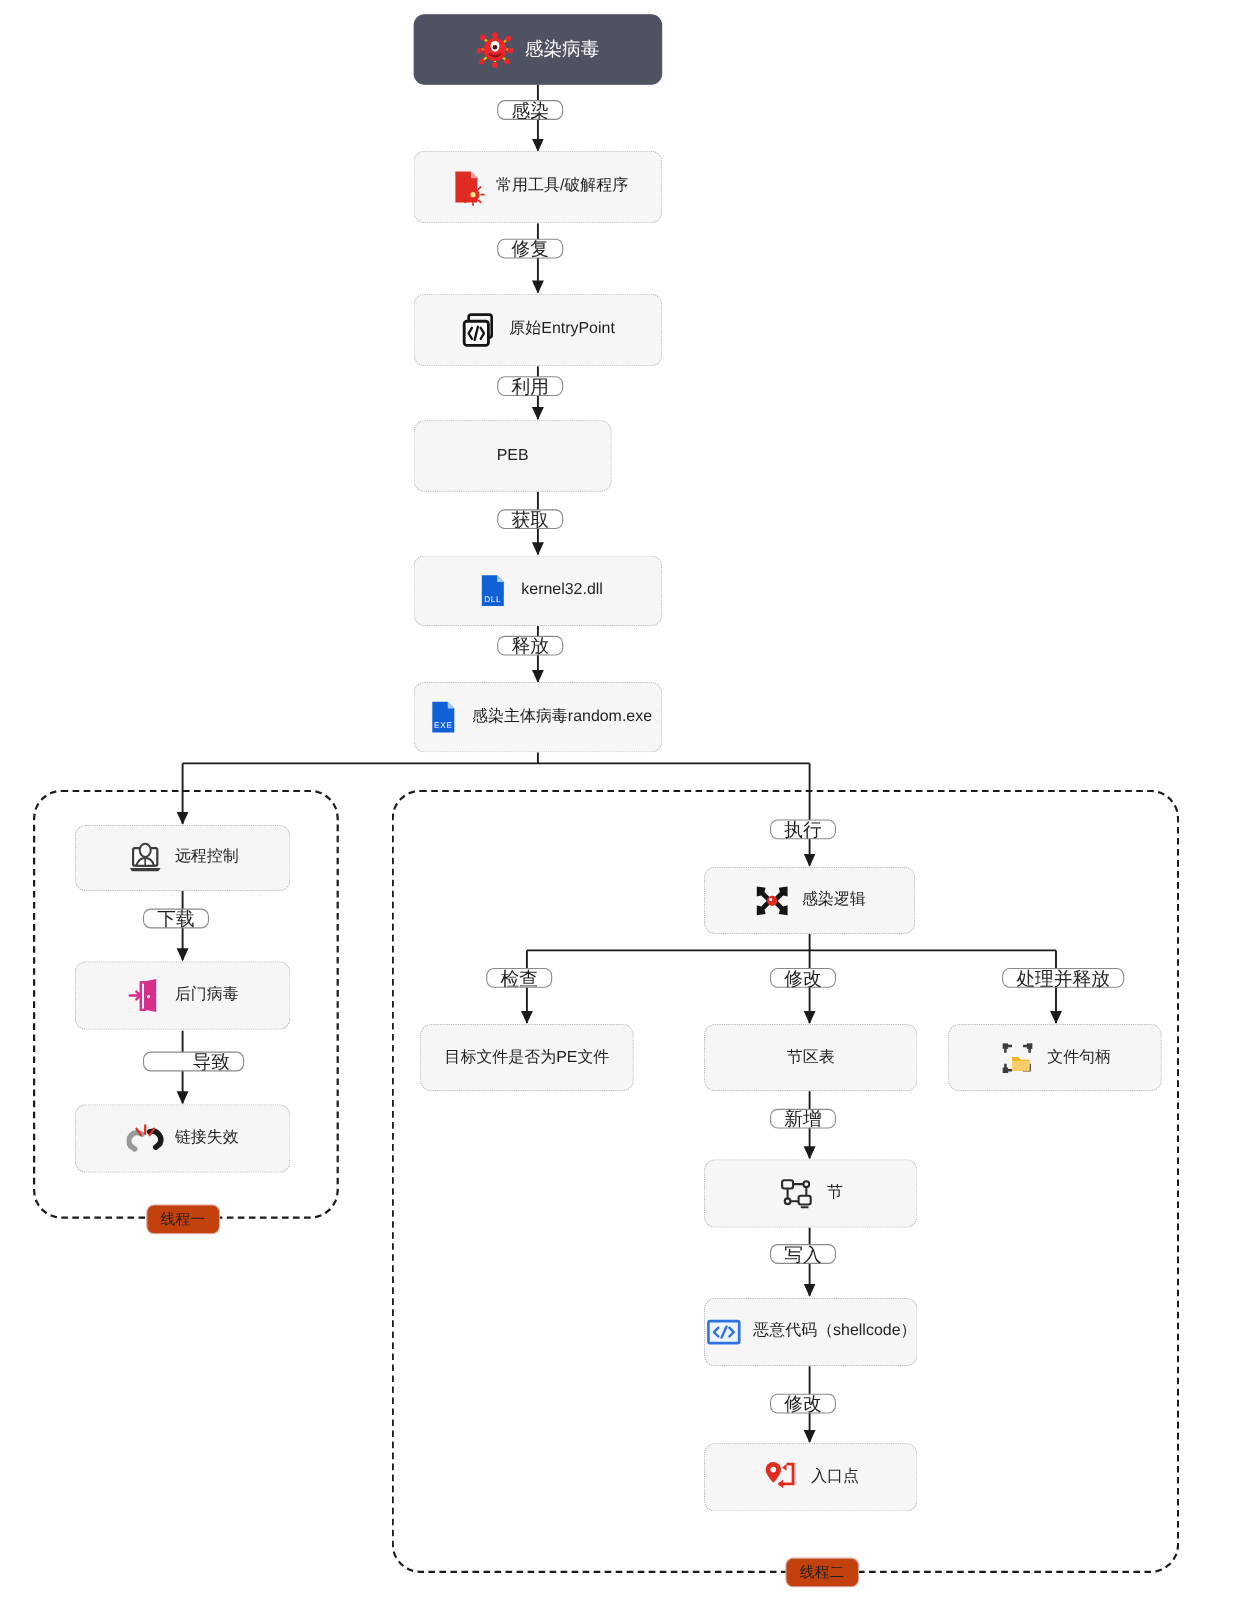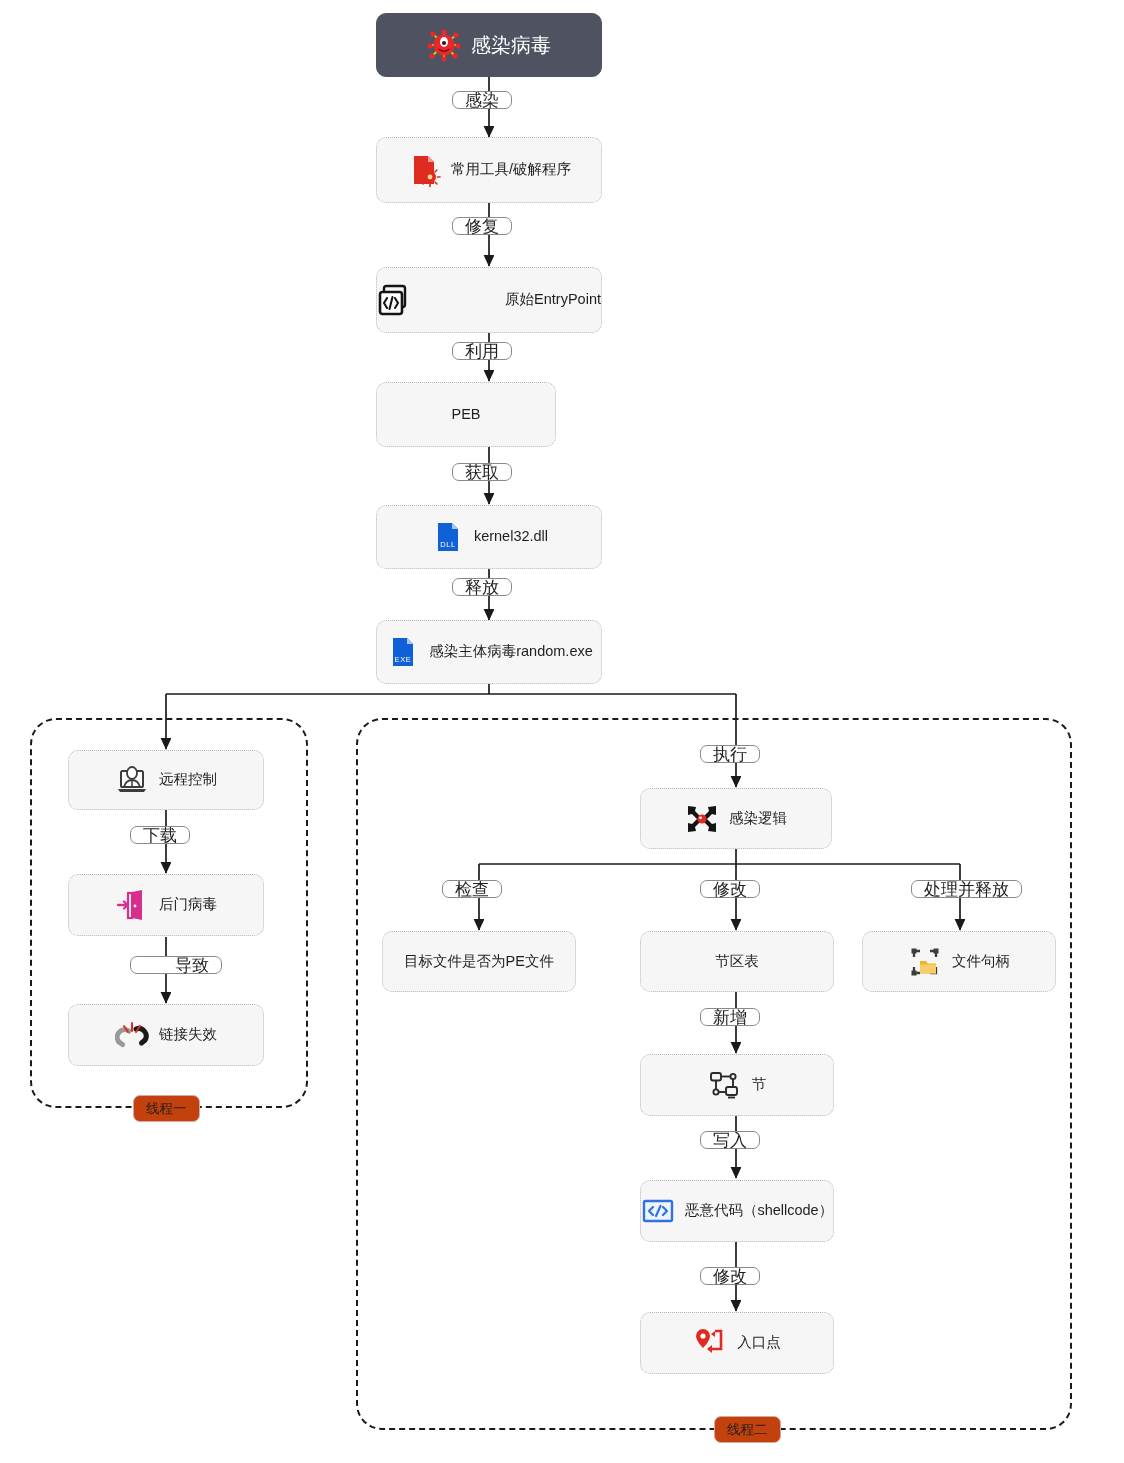--- a/index.html
+++ b/index.html
@@ -36,21 +36,21 @@
     font-size: 14.5px;
     line-height: 1.2;
     white-space: nowrap;
   }
   .node.header {
     background: #4f5261;
     border: 1.6px solid #4f5261;
     color: #ffffff;
   }
   .node .label { font-size: 14.5px; }
-  .node.header .label { color: #ffffff; font-size: 20px; }
+  .node.header .label { color: #ffffff; font-size: 17px; }
   .icon {
     width: 34px; height: 34px;
     flex: 0 0 34px;
     display: inline-flex;
     align-items: center;
     justify-content: center;
   }
   .icon svg { display: block; }
 
   
@@ -183,21 +183,21 @@
             <line x1="28" y1="29" x2="30" y2="31"></line>
           <line x1="28" y1="19" x2="30" y2="17"></line>
             <line x1="18" y1="29" x2="16" y2="31"></line>
         </g>
         <circle cx="23" cy="24" r="2.4" fill="#ffe08a"></circle>
       </svg>
     </span>
     <span class="label">常用工具/破解程序</span>
   </div>
 
-  <div class="node" style="left:376px; top:267px; width:226px; height:66px;justify-content:space-between;">
+  <div class="node" style="left:376px; top:267px; width:226px; height:66px;">
     <span class="icon">
       <svg width="34" height="34" viewBox="0 0 34 34">
         <rect x="7" y="3" width="21" height="21" rx="2.5" fill="none" stroke="#141414" stroke-width="2.4"></rect>
         <rect x="3" y="9" width="22" height="22" rx="2.5" fill="#ffffff" stroke="#141414" stroke-width="2.6"></rect>
         <path d="M10 15 l-3 5 l3 5" stroke="#141414" stroke-width="2.1" fill="none" stroke-linecap="round" stroke-linejoin="round"></path>
         <path d="M18 15 l3 5 l-3 5" stroke="#141414" stroke-width="2.1" fill="none" stroke-linecap="round" stroke-linejoin="round"></path>
         <line x1="15.5" y1="14" x2="12.5" y2="26" stroke="#141414" stroke-width="2.1" stroke-linecap="round"></line>
       </svg>
     </span>
     <span class="label">原始EntryPoint</span>

